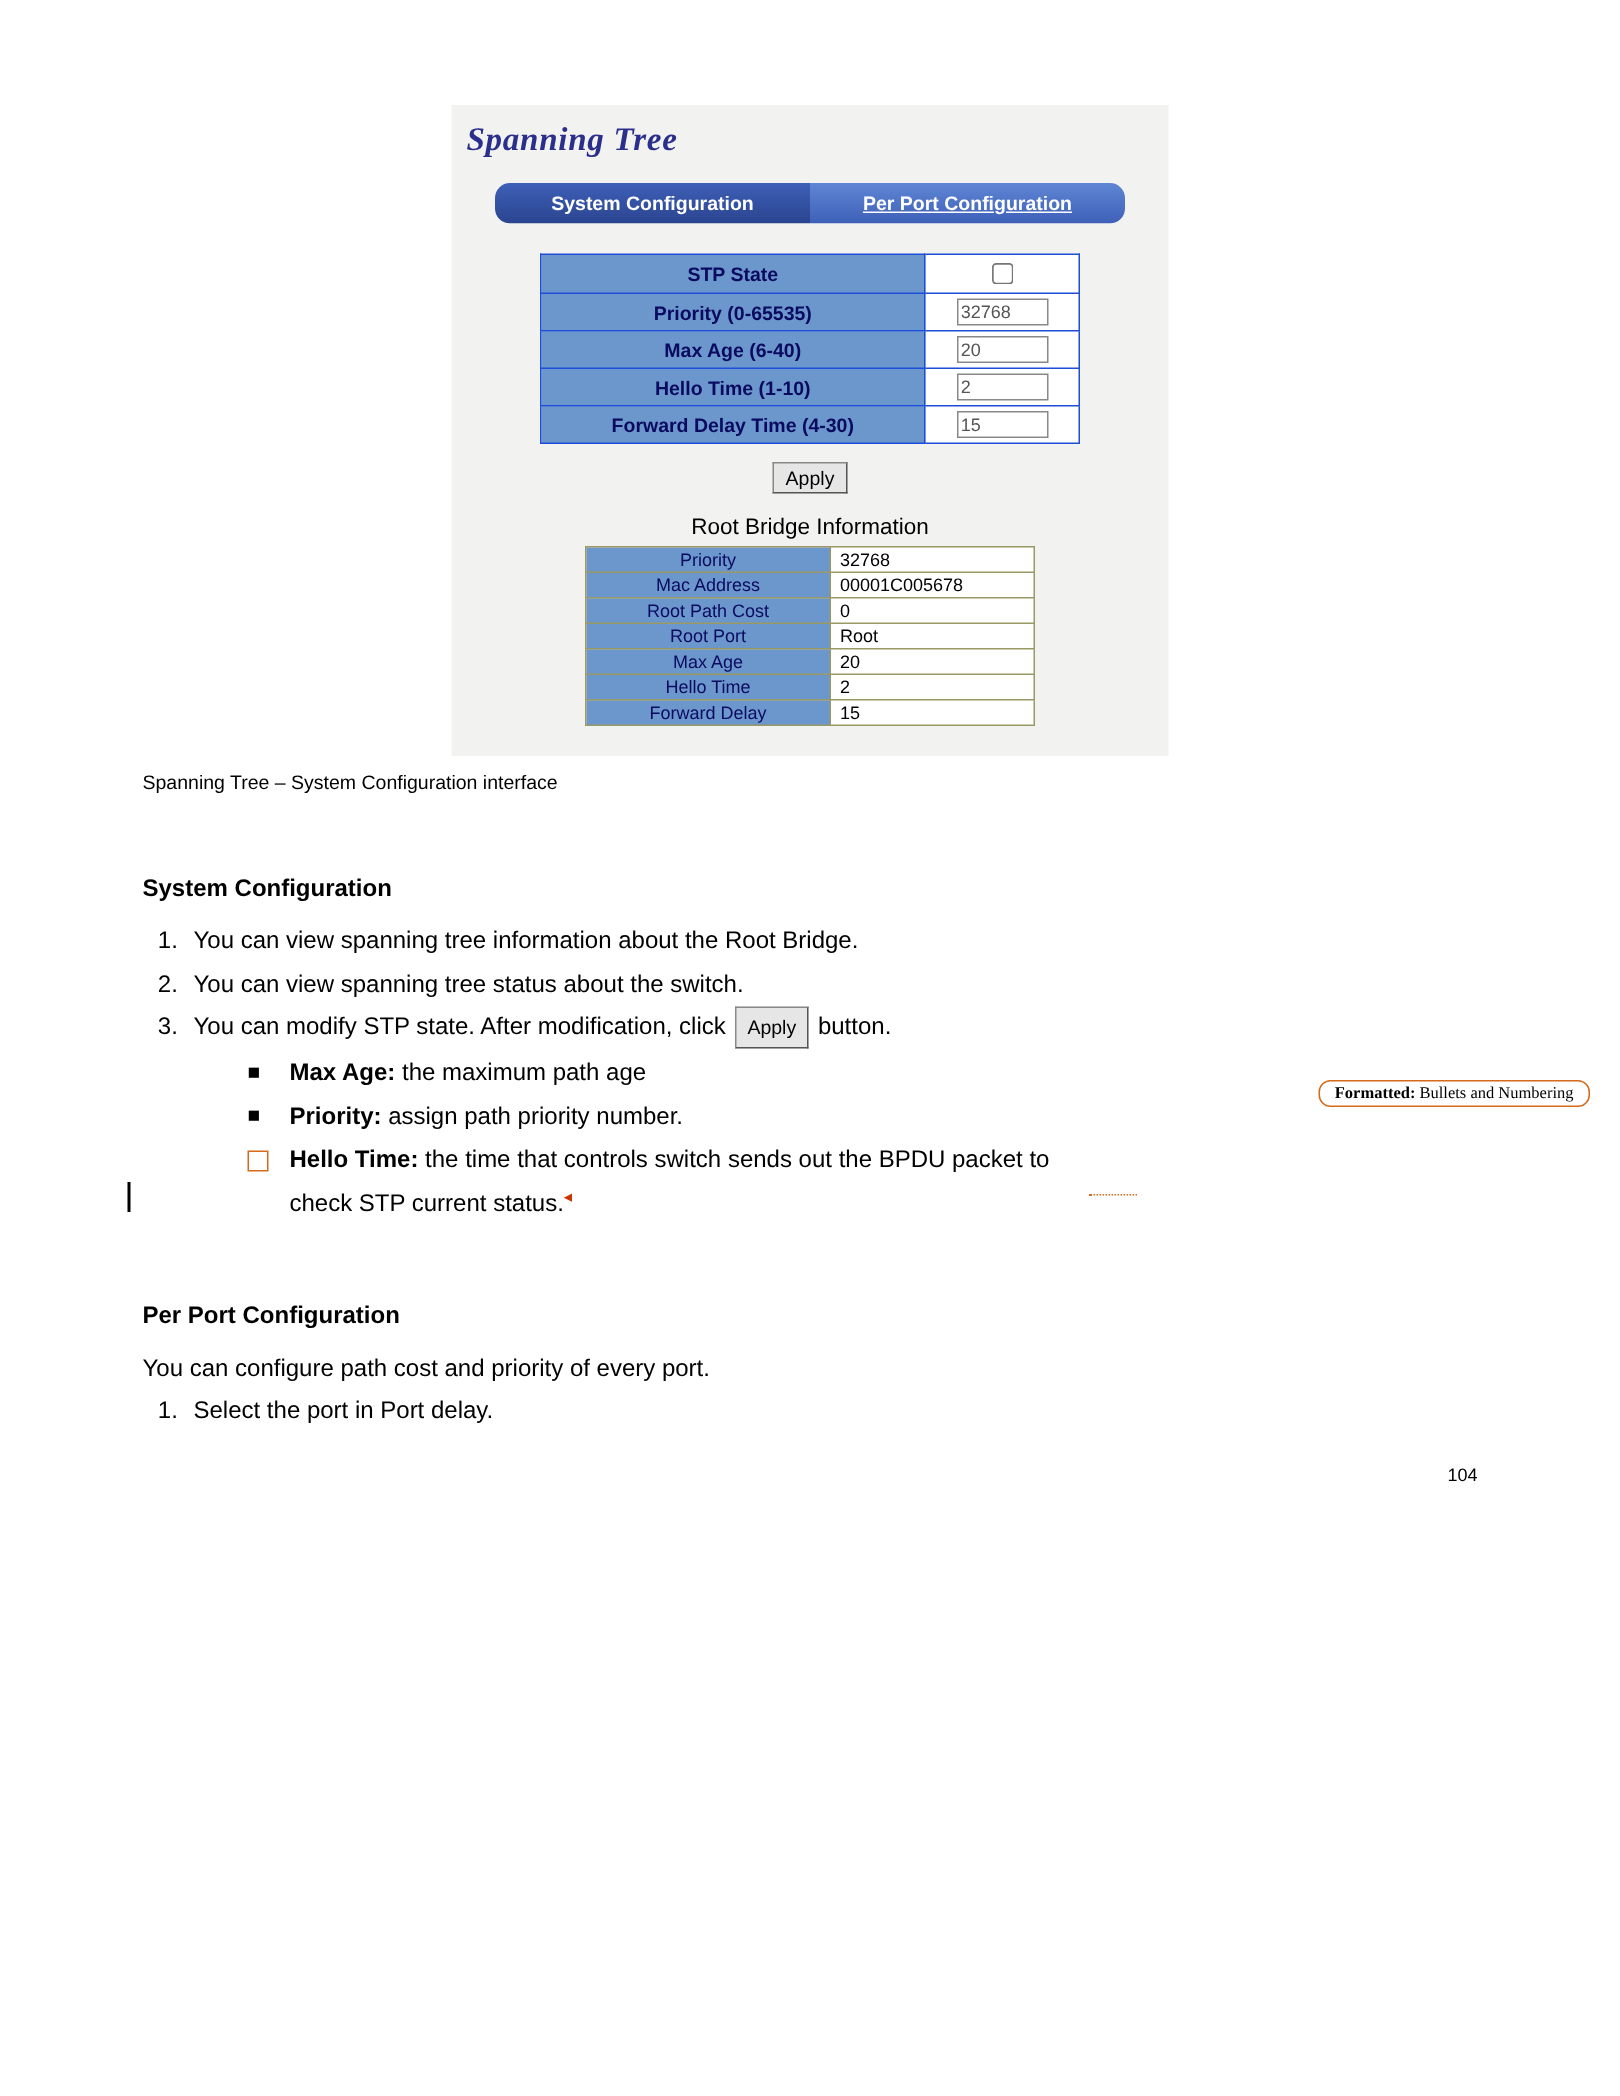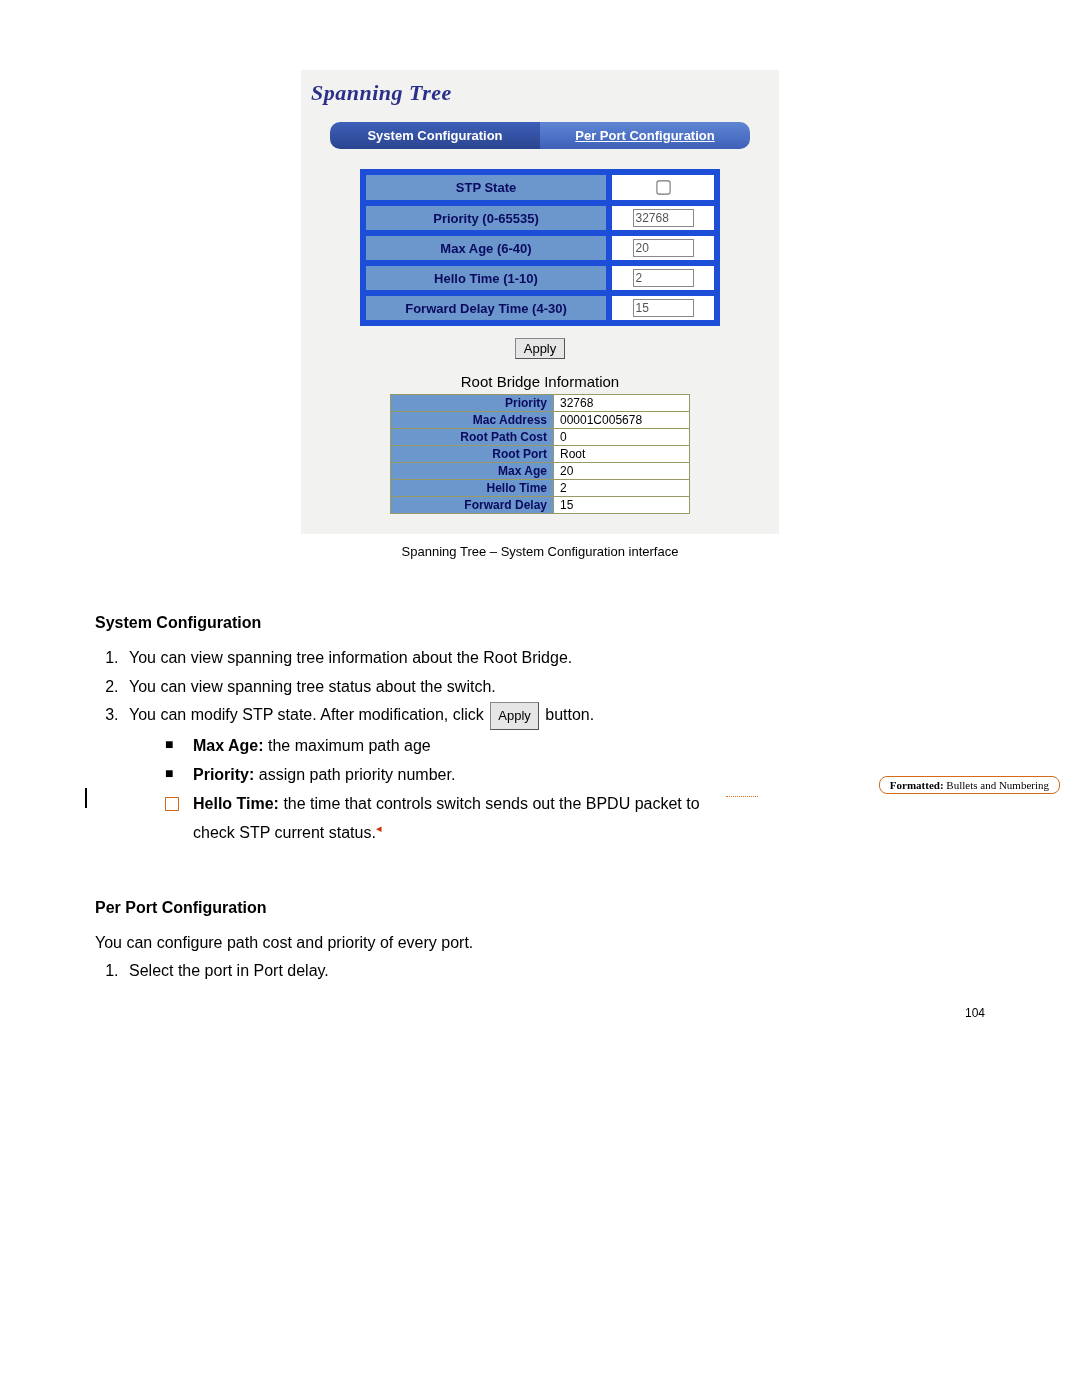--- a/index.html
+++ b/index.html
@@ -57,21 +57,21 @@
   }
   .tab.active {
     background: linear-gradient(#3e60b8, #2a448f);
   }
   .cfg-table {
     width: 360px;
     margin: 20px auto 12px auto;
     border-collapse: collapse;
   }
   .cfg-table td {
-    border: 6px solid #1d4ed8;
+    border: 1px solid #1d4ed8;
     padding: 3px 6px;
     font-size: 13px;
     background: #6b97cc;
     color: #0a0a60;
     font-weight: bold;
     text-align: center;
   }
   .cfg-table td.val {
     background: #fff;
     text-align: center;
@@ -108,30 +108,29 @@
     width: 300px;
   }
   .root-table td {
     border: 1px solid #996;
     font-size: 12px;
     padding: 1px 6px;
   }
   .root-table td.k {
     background: #6b97cc;
     color: #0a0a60;
-    font-weight: bold;
-    text-align: right;
+    font-weight: normal;
+    text-align: center;
     width: 150px;
     margin-top: 20px;
   }
   .root-table td.v {
     background: #fff;
   }
   .caption {
-    text-align: center;
     font-size: 13px;
     margin: 6px 0 50px 0;
   }
 
   .body-text {
     font-size: 16px;
     line-height: 1.8;
     width: 640px;
   }
   .sec-h {
@@ -181,21 +180,21 @@
     border: 1px solid #d46a1a;
     background: #fff;
     position: absolute;
     left: 0;
     top: 7px;
   }
 
   .comment-balloon {
     position: absolute;
     right: 20px;
-    top: 776px;
+    top: 720px;
     border: 1px solid #d46a1a;
     border-radius: 8px;
     padding: 2px 10px;
     font-size: 11px;
     background: #fff;
     white-space: nowrap;
   }
   .comment-balloon b { font-family: "Times New Roman", serif; font-size:11px; }
   .comment-line {
     position: absolute;

